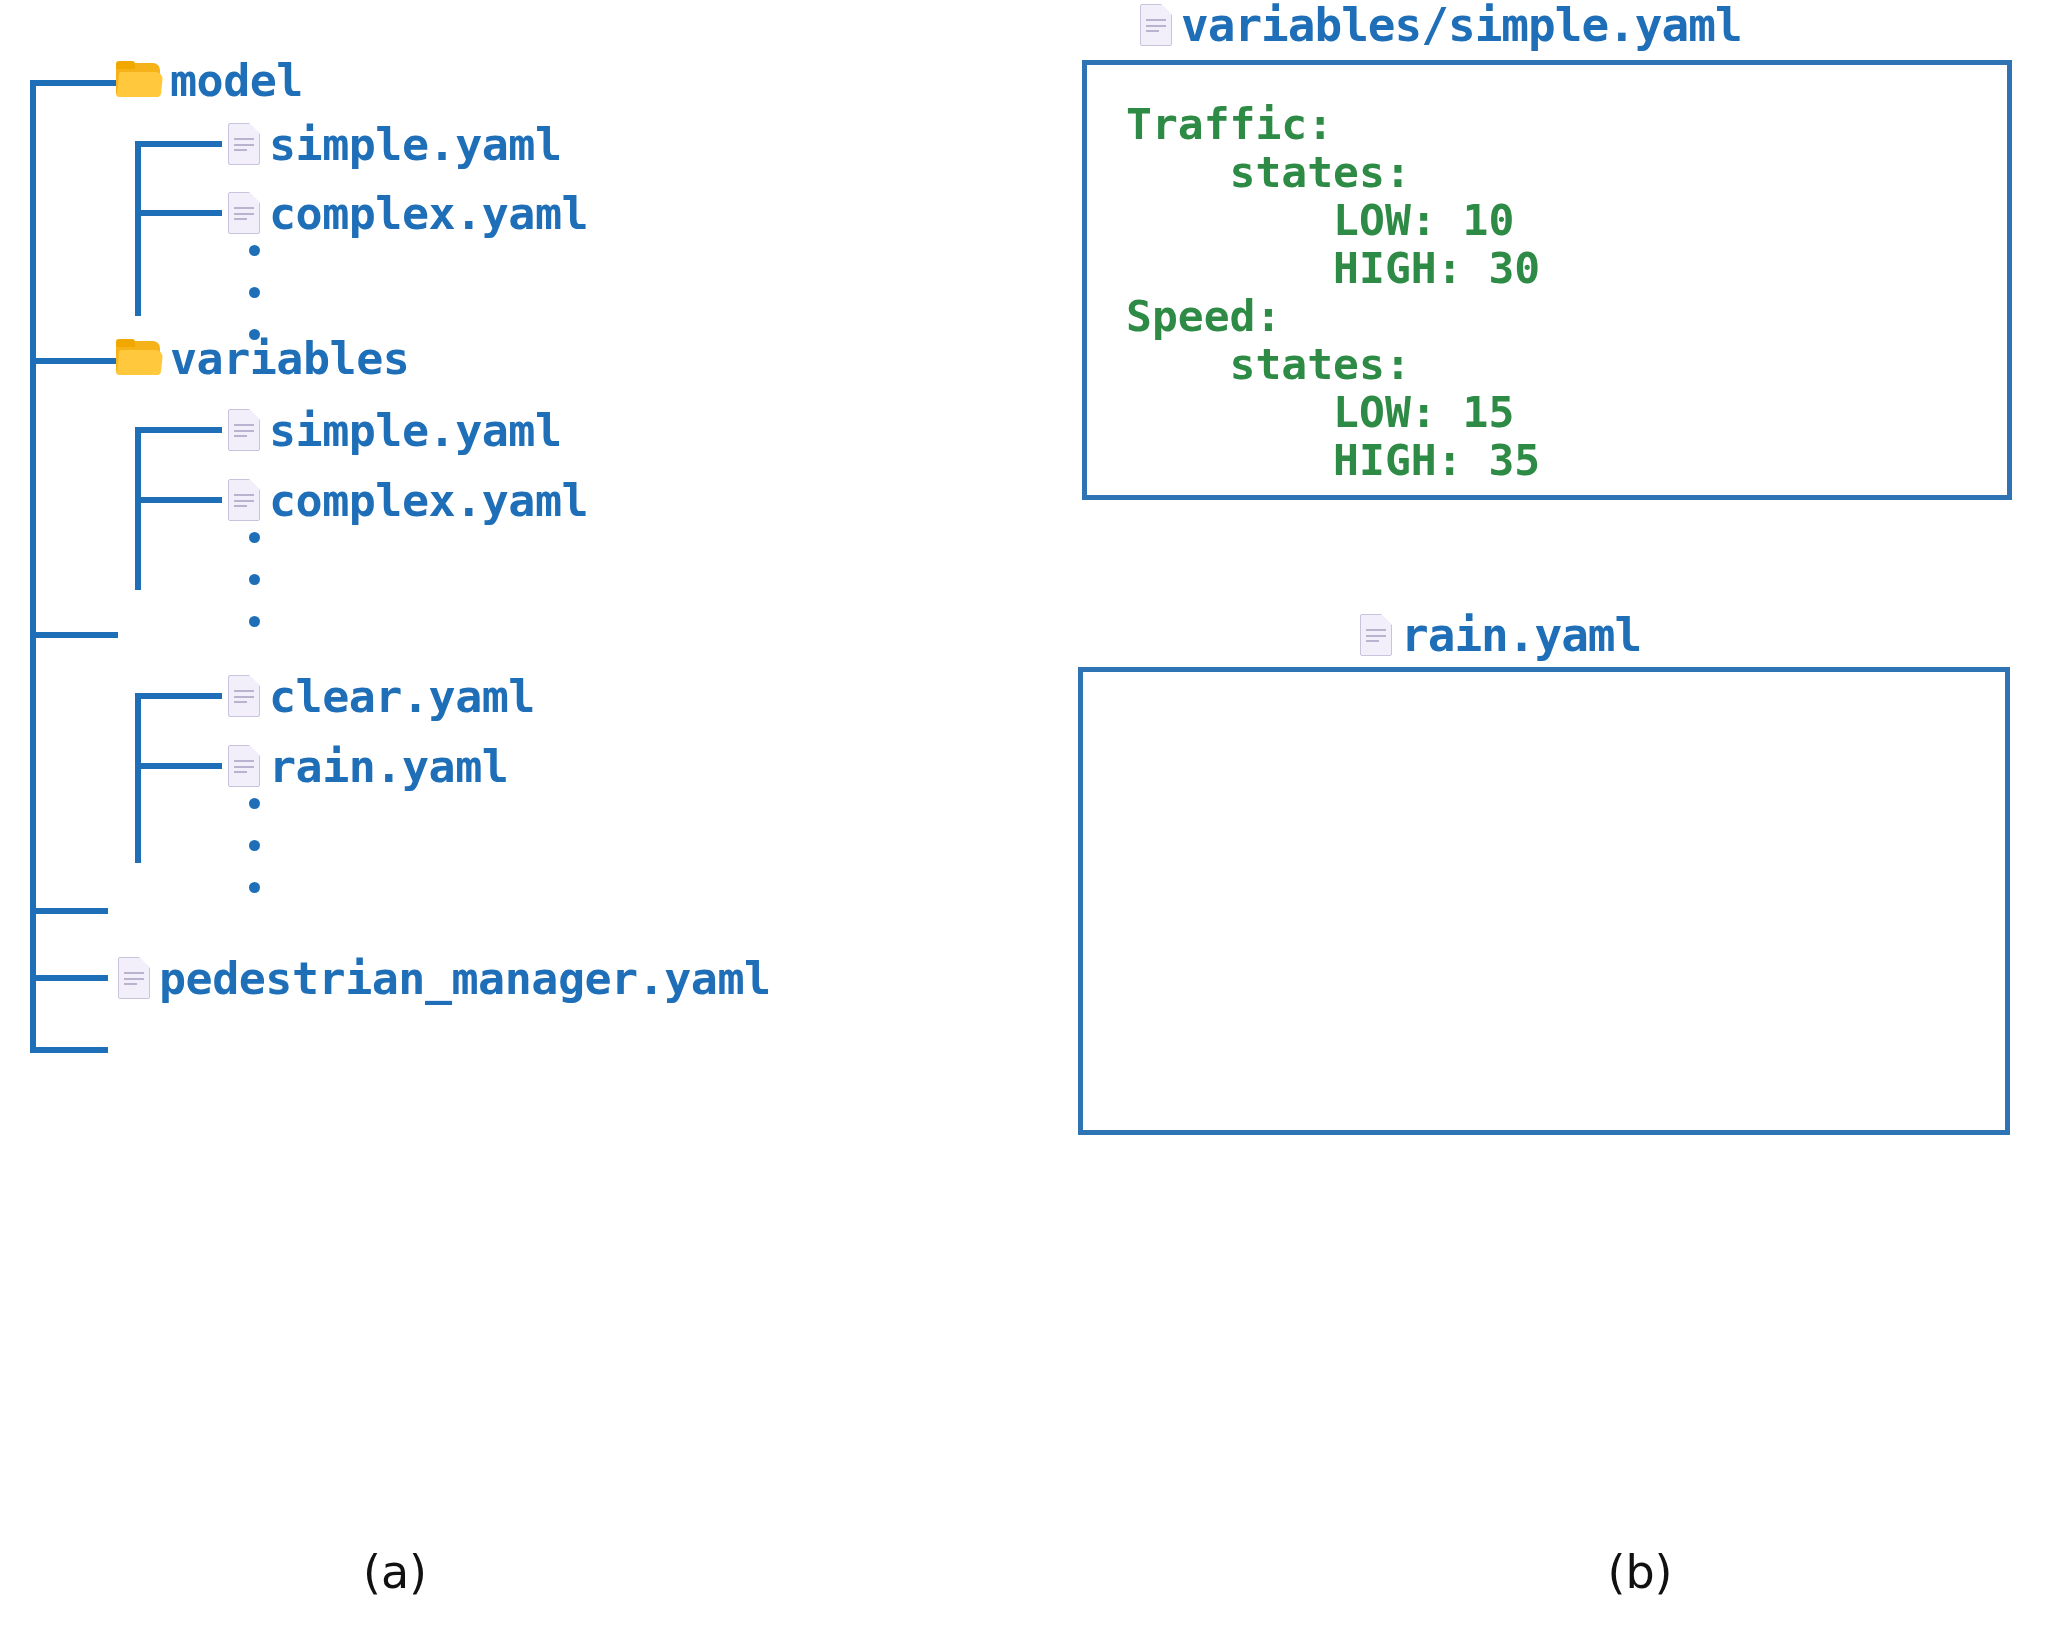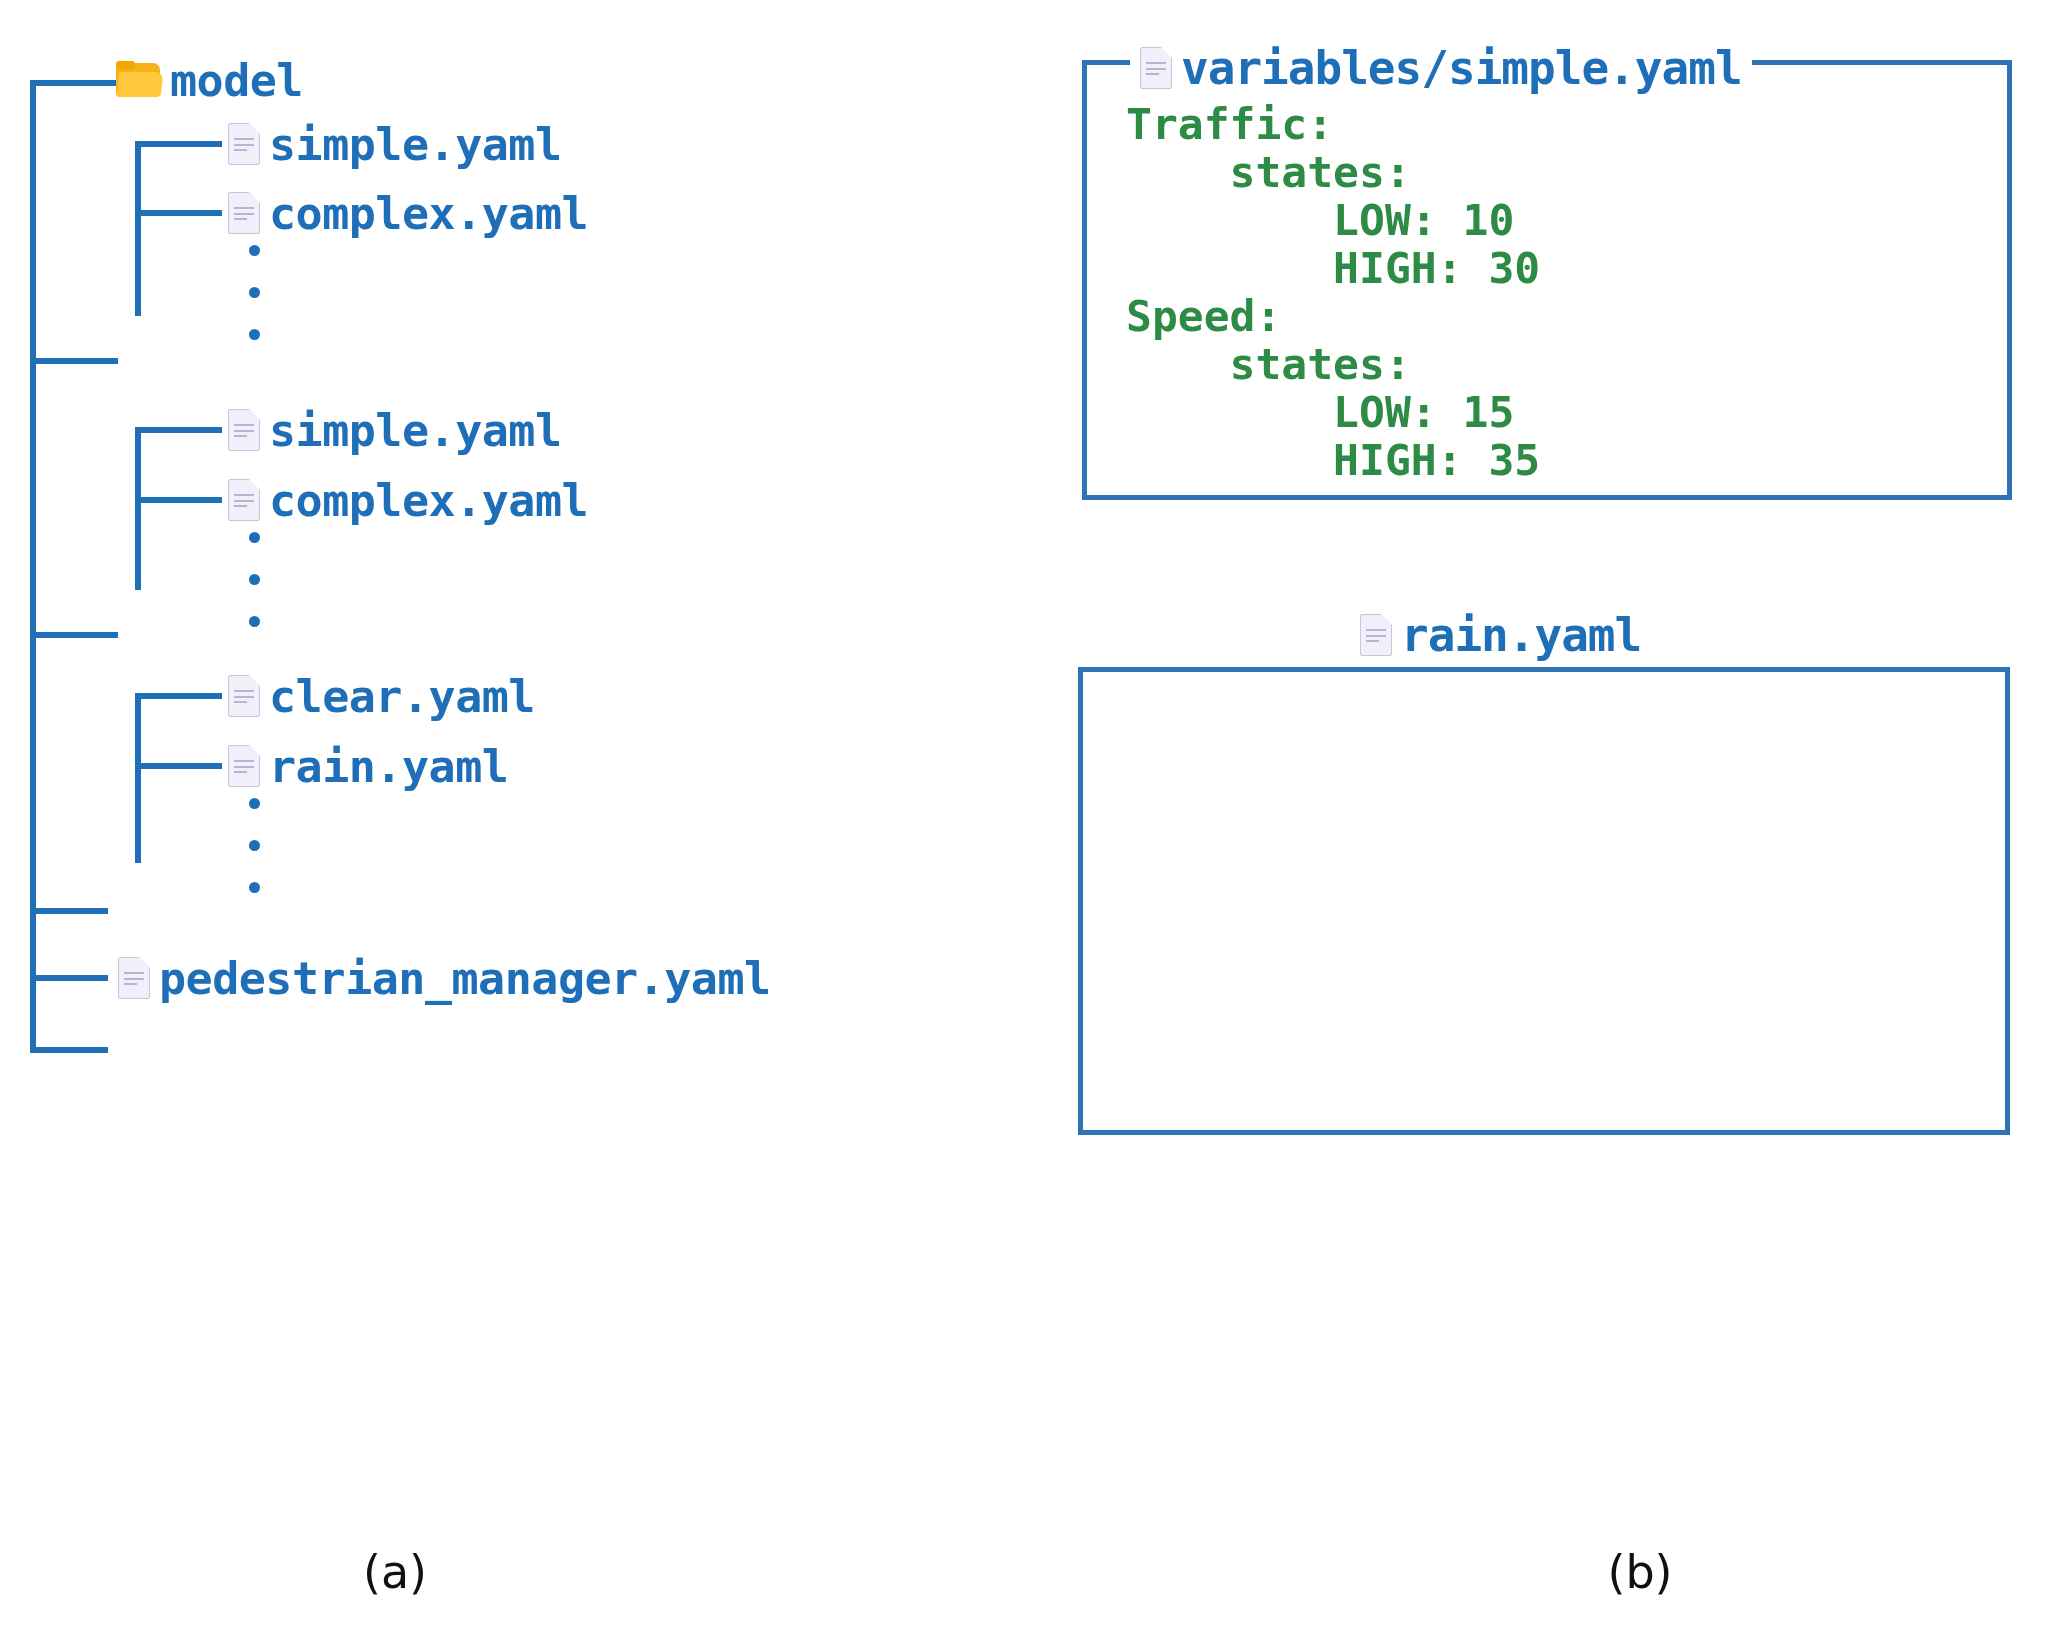--- a/index.html
+++ b/index.html
@@ -245,20 +245,28 @@
     </span>
     <span class="tree-label">complex.yaml</span>
   </div>
   <div class="vdots" style="left:249px; top:245px;">
     <span></span>
       <span></span>
       <span></span>
   </div>
 
   <div class="hline" style="left:30px; top:358px; width:88px;"></div>
+  <div class="tree-row" style="left:116px; top:328px;">
+    <span class="folder-icon">
+      <span class="back"></span>
+        <span class="tab"></span>
+        <span class="front"></span>
+    </span>
+    <span class="tree-label">variables</span>
+  </div>
 
   <div class="vline" style="left:135px; top:427px; height:163px;"></div>
   <div class="hline" style="left:135px; top:427px; width:87px;"></div>
   <div class="tree-row" style="left:228px; top:400px;">
     <span class="file-icon">
       <span class="sheet"></span>
         <span class="fold2"></span>
         <span class="fold"></span>
       <span class="lines">
           <i></i>
@@ -344,21 +352,21 @@
 
   <div class="hline" style="left:30px; top:1047px; width:78px;"></div>
 
   <div class="caption" style="left:295px; top:1545px; width:200px;">(a)</div>
 </div>
 
 <div id="panel-b">
 
   <div class="yaml-card" style="left:0; top:0; width:919px; height:520px;">
     <div class="yaml-box" style="left:-68px; top:60px; width:930px; height:440px;"></div>
-    <div class="yaml-title" style="left:-20px; top:2px;margin-top:43px;">
+    <div class="yaml-title" style="left:-20px; top:2px;">
       <span class="file-icon">
         <span class="sheet"></span>
           <span class="fold2"></span>
           <span class="fold"></span>
         <span class="lines">
             <i></i>
             <i></i>
             <i></i>
           </span>
       </span>

